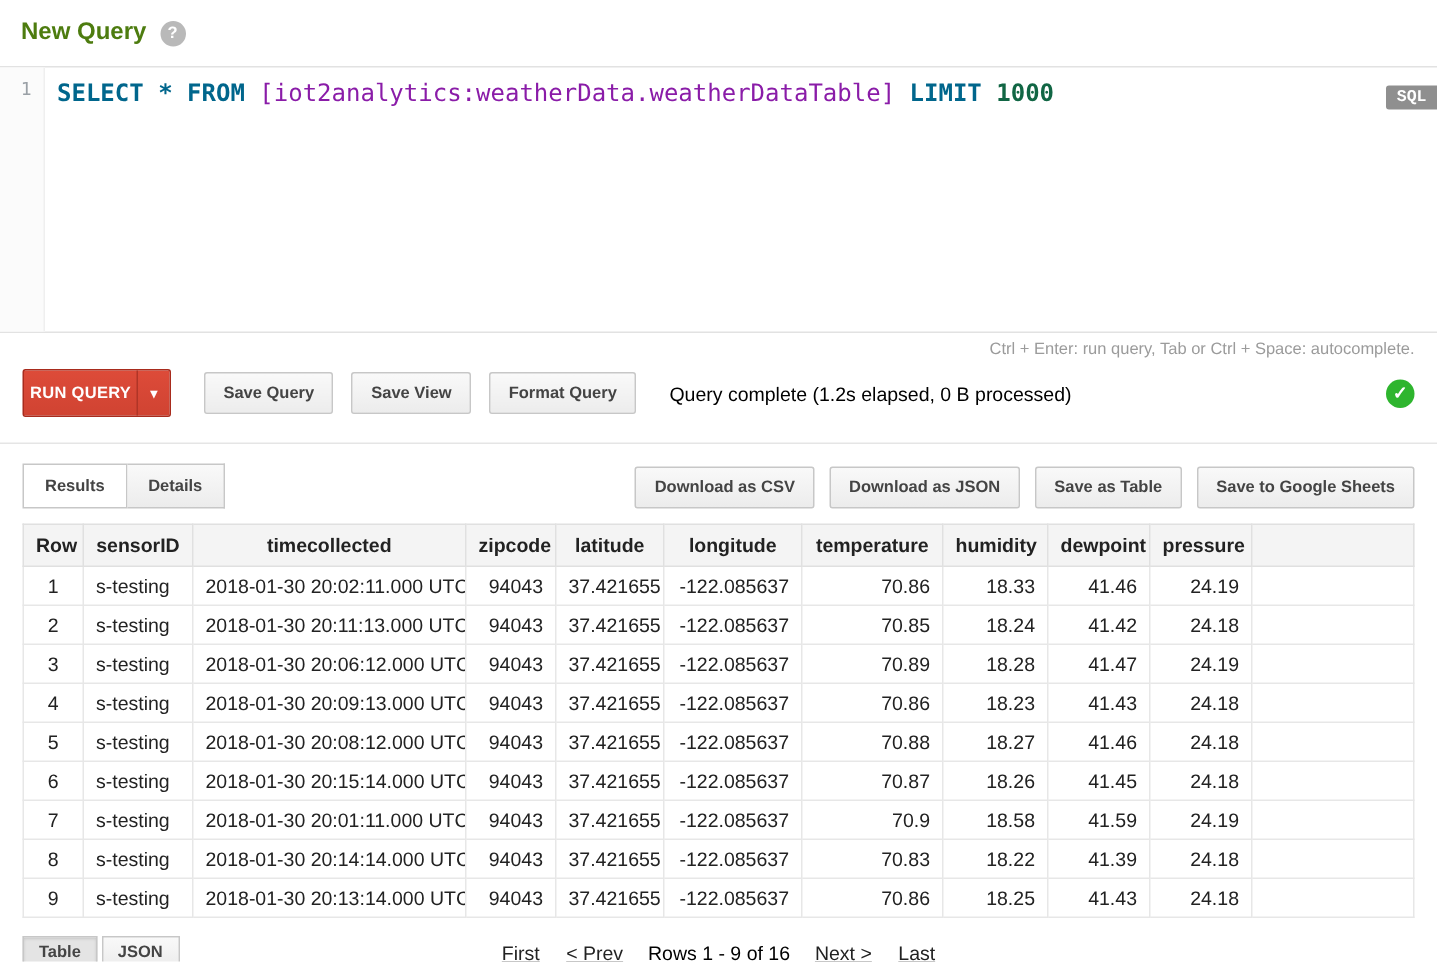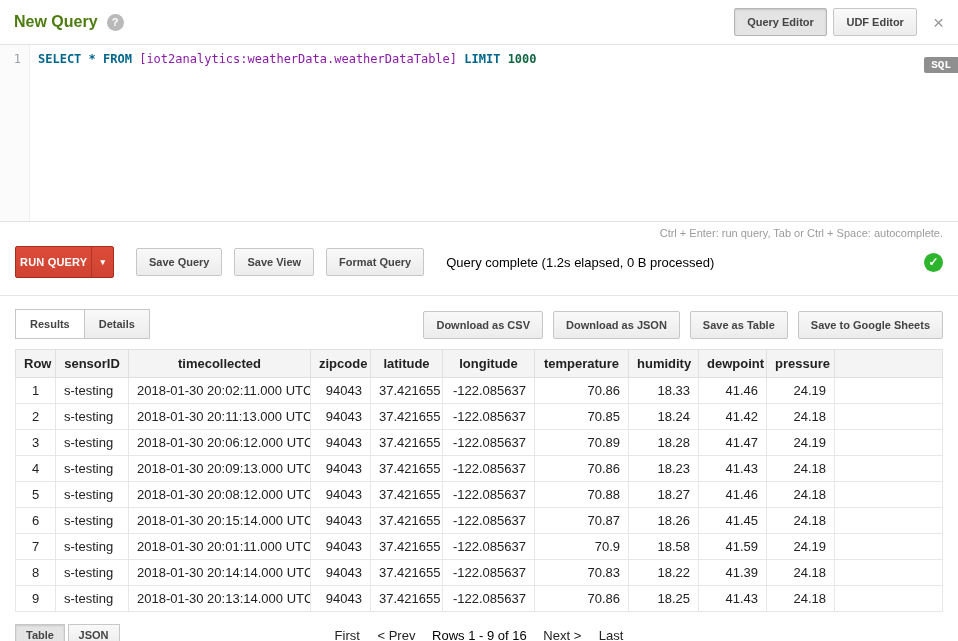--- a/index.html
+++ b/index.html
@@ -68,21 +68,21 @@
     color: #9aa0a6;
     font-family: "DejaVu Sans Mono", monospace;
     font-size: 12px;
     text-align: right;
     padding: 7px 8px 0 0;
   }
   .code {
     flex: 1;
     padding: 7px 8px;
     font-family: "DejaVu Sans Mono", monospace;
-    font-size: 12px;
+    font-size: 16px;
     white-space: pre;
     cursor: text;
   }
   .tok-kw  { color: #00668c; font-weight: bold; }
   .tok-tbl { color: #8a1ca8; }
   .tok-num { color: #116644; font-weight: bold; }
   .sql-badge {
     position: absolute; top: 12px; right: 0;
     background: #8f8f8f; color: #fff;
     font-size: 11px; font-weight: bold;
@@ -221,27 +221,20 @@
     margin: 0 7px;
   }
   .page-range { margin: 0 6px; color: #000; }
 </style>
 </head>
 <body>
 
 <div class="top-bar">
   <div class="page-title">New Query</div>
   <div class="help-icon">?</div>
-  <div class="top-actions">
-    <span class="editor-mode-tabs">
-      <button class="btn active">Query Editor</button>
-      <button class="btn">UDF Editor</button>
-    </span>
-    <span class="close-icon">×</span>
-  </div>
 </div>
 
 <div class="editor">
   <div class="gutter">
     <span>1</span>
   </div>
   <div class="code"><span class="tok-kw">SELECT </span><span class="tok-kw">* </span><span class="tok-kw">FROM </span><span class="tok-tbl">[iot2analytics:weatherData.weatherDataTable]</span><span class="tok-kw"> LIMIT </span><span class="tok-num">1000</span></div>
   <div class="sql-badge">SQL</div>
 </div>
 

